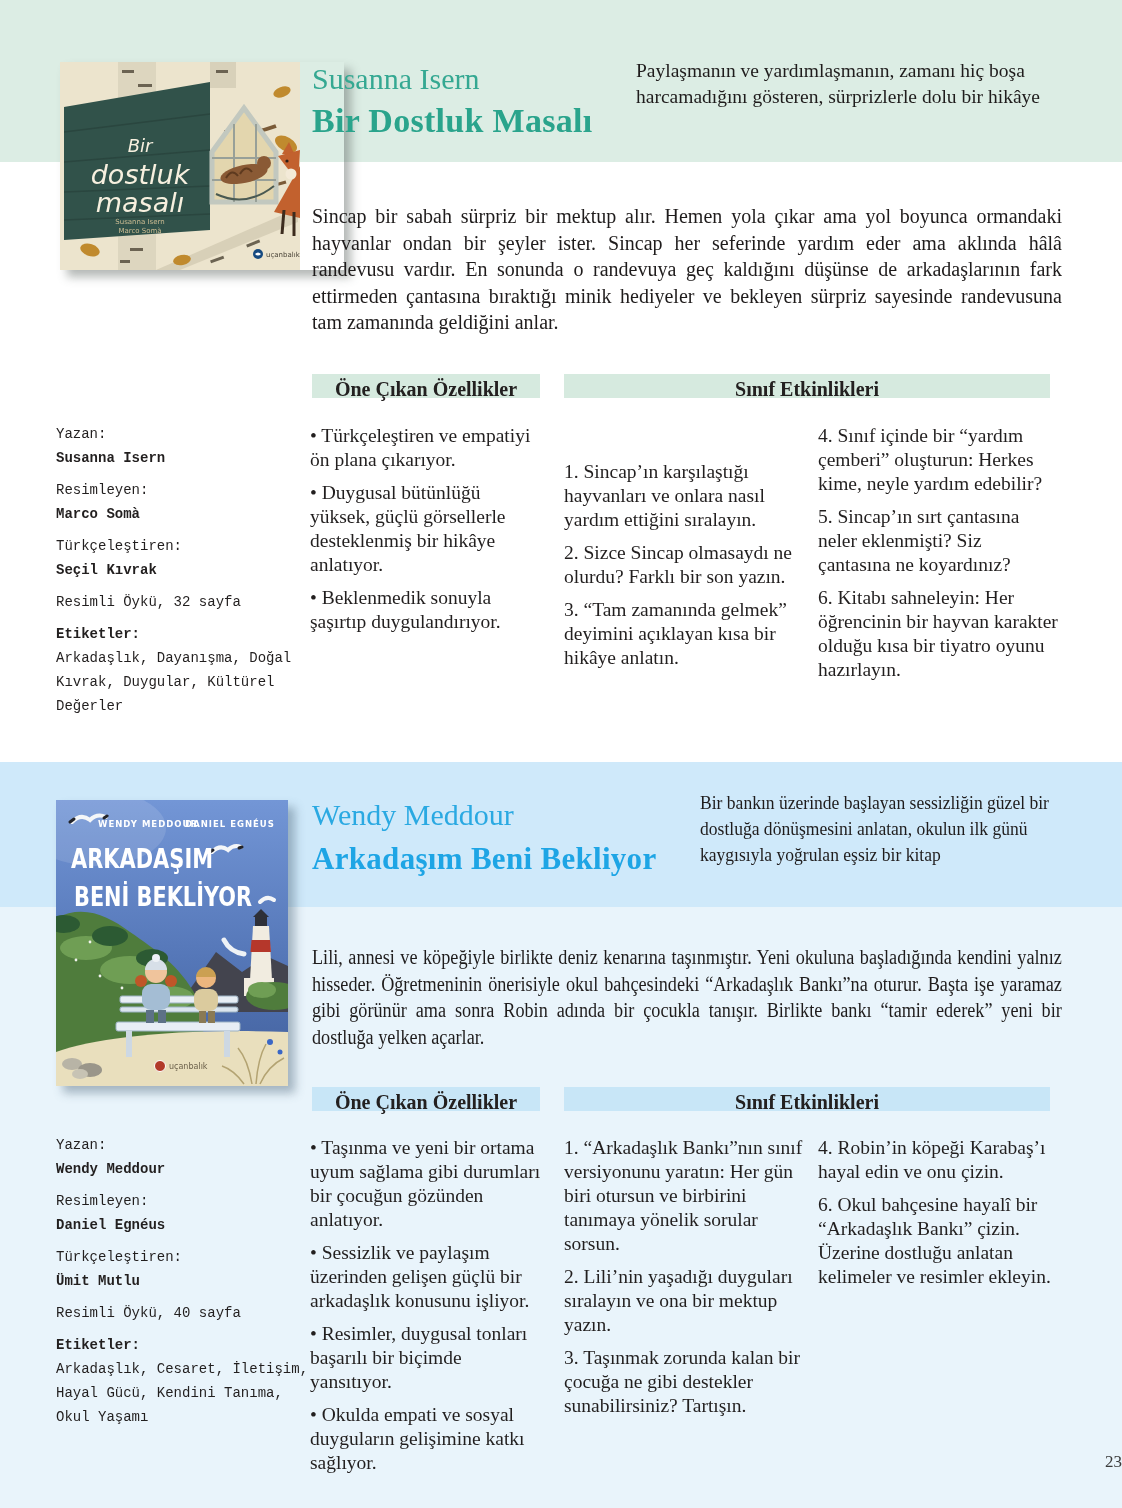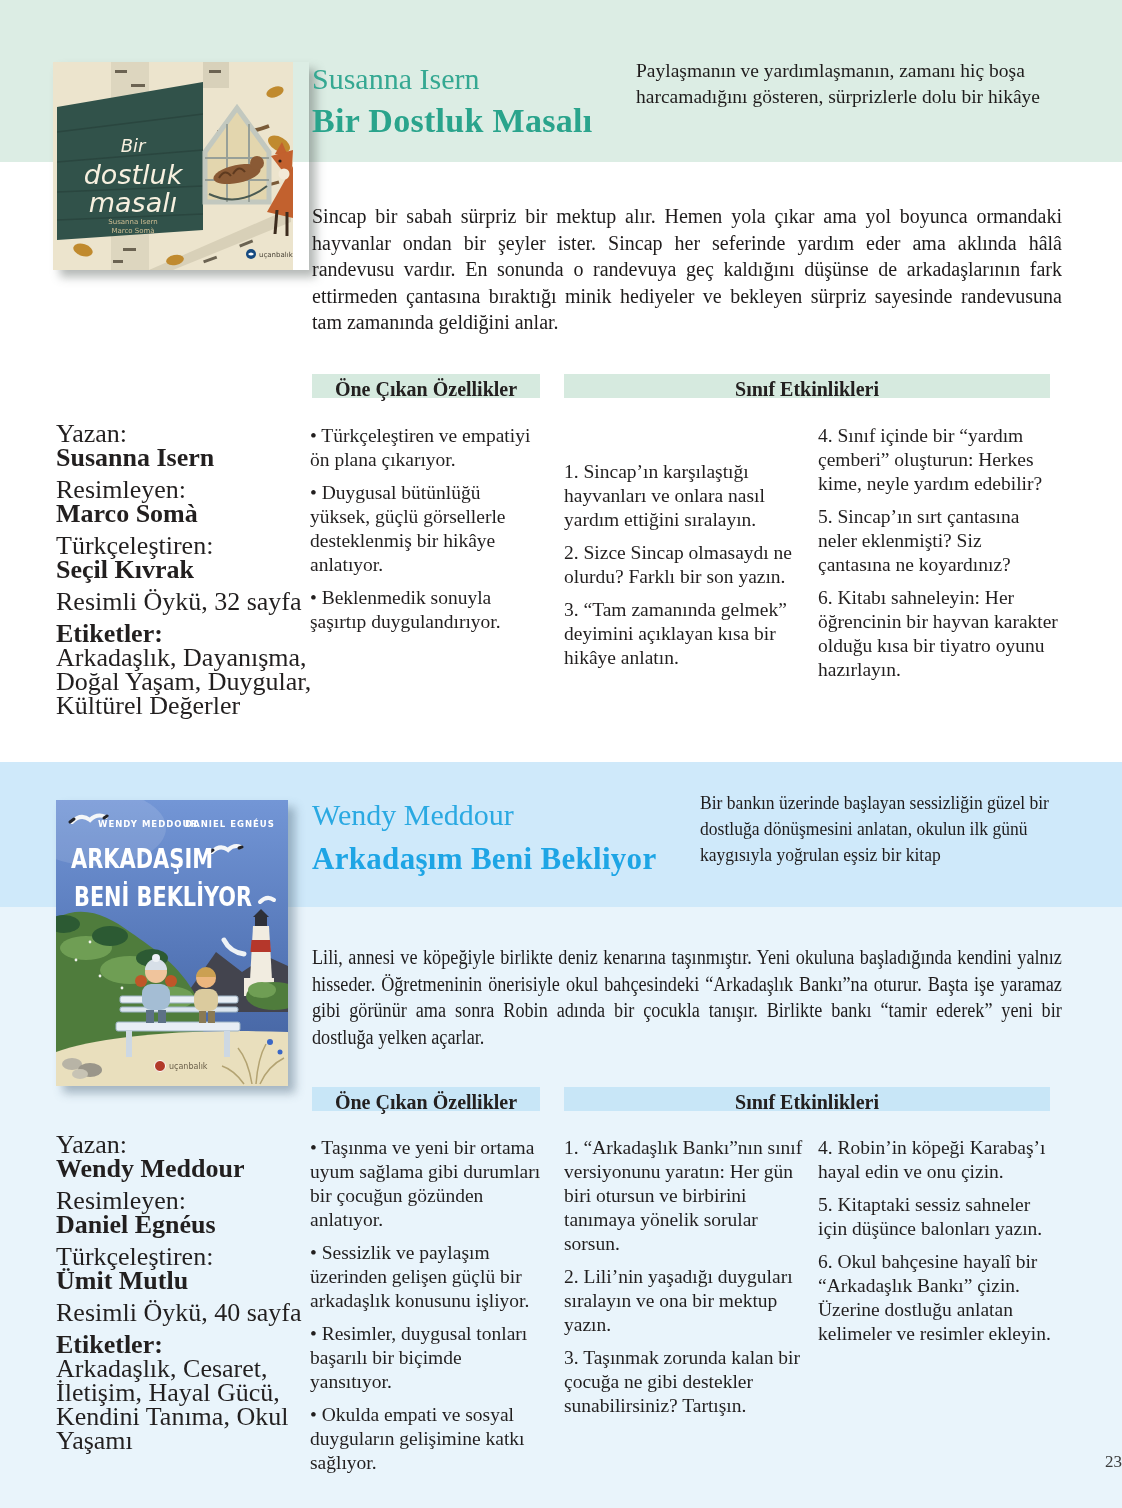--- a/index.html
+++ b/index.html
@@ -6,21 +6,21 @@
   body{
     width:1122px;height:1508px;position:relative;background:#ffffff;
     font-family:"Liberation Serif", serif;color:#221f1f;overflow:hidden;
   }
   .abs{position:absolute;}
   
   .band-green{top:0;left:0;width:1122px;height:162px;background:#dcede4;}
   .sec2-bg{top:762px;left:0;width:1122px;height:746px;background:#e9f4fb;}
   .band-blue{top:762px;left:0;width:1122px;height:145px;background:#cfe9fa;}
   
-  .cover1{left:53px;top:62px;width:256px;height:208px;box-shadow:7px 7px 9px rgba(90,100,95,.45);}
+  .cover1{left:60px;top:62px;width:284px;height:208px;box-shadow:7px 7px 9px rgba(90,100,95,.45);}
   .cover2{left:56px;top:800px;width:232px;height:286px;box-shadow:7px 7px 9px rgba(80,105,125,.45);}
   .cover1 svg,.cover2 svg{display:block;}
   
   .author1{left:312px;top:62px;font-size:30px;color:#35a892;}
   .title1{left:312px;top:102px;font-size:34px;font-weight:700;color:#2aa48c;letter-spacing:.3px;}
   .author2{left:312px;top:798px;font-size:30px;color:#2aa9e2;}
   .title2{left:312px;top:841px;font-size:31px;font-weight:700;color:#1ea5e5;letter-spacing:.3px;}
   
   .tagline{font-size:19.5px;line-height:26px;color:#1f1c1c;}
   .tagline1{left:636px;top:58px;width:424px;}
@@ -31,21 +31,21 @@
   .summary2{left:312px;top:944px;width:824px;transform:scaleX(.91);transform-origin:0 0;}
   
   .colhead{height:24px;font-weight:700;font-size:20px;text-align:center;line-height:31px;color:#232020;}
   .colhead.g{background:#d6eadf;}
   .colhead.b{background:#c8e6f7;}
   .fh1{left:312px;top:374px;width:228px;}
   .ah1{left:564px;top:374px;width:486px;}
   .fh2{left:312px;top:1087px;width:228px;}
   .ah2{left:564px;top:1087px;width:486px;}
   
-  .info{width:256px;font-size:26px;line-height:24px;}
+  .info{width:256px;font-size:14px;line-height:24px;font-family:Liberation Mono, monospace;}
   .info1{left:56px;top:422px;}
   .info2{left:56px;top:1133px;}
   .i-label{font-weight:400;}
   .i-value{font-weight:700;}
   .gap{margin-top:8px;}
   
   .list{font-size:19.5px;line-height:24px;}
   .feat1{left:310px;top:424px;width:232px;}
   .act1a{left:564px;top:424px;width:234px;margin-top:36px;}
   .act1b{left:818px;top:424px;width:240px;}
@@ -149,21 +149,21 @@
 
 <div class="abs info info1">
   <div class="i-label">Yazan:</div>
   <div class="i-value">Susanna Isern</div>
   <div class="i-label gap">Resimleyen:</div>
   <div class="i-value">Marco Somà</div>
   <div class="i-label gap">Türkçeleştiren:</div>
   <div class="i-value">Seçil Kıvrak</div>
   <div class="i-label gap">Resimli Öykü, 32 sayfa</div>
   <div class="i-value gap">Etiketler:</div>
-  <div class="i-label">Arkadaşlık, Dayanışma, Doğal Yaşam, Duygular, Kültürel Değerler</div>
+  <div class="i-label">Arkadaşlık, Dayanışma, Doğal Kıvrak, Duygular, Kültürel Değerler</div>
 </div>
 
 <div class="abs list feat1">
     <div class="list-item">• Türkçeleştiren ve empatiyi ön plana çıkarıyor.</div>
     <div class="list-item">• Duygusal bütünlüğü yüksek, güçlü görsellerle desteklenmiş bir hikâye anlatıyor.</div>
     <div class="list-item">• Beklenmedik sonuyla şaşırtıp duygulandırıyor.</div>
   </div>
 <div class="abs list act1a">
     <div class="list-item">1. Sincap’ın karşılaştığı hayvanları ve onlara nasıl yardım ettiğini sıralayın.</div>
     <div class="list-item">2. Sizce Sincap olmasaydı ne olurdu? Farklı bir son yazın.</div>
@@ -302,17 +302,16 @@
     <div class="list-item">• Resimler, duygusal tonları başarılı bir biçimde yansıtıyor.</div>
     <div class="list-item">• Okulda empati ve sosyal duyguların gelişimine katkı sağlıyor.</div>
   </div>
 <div class="abs list act2a">
     <div class="list-item">1. “Arkadaşlık Bankı”nın sınıf versiyonunu yaratın: Her gün biri otursun ve birbirini tanımaya yönelik sorular sorsun.</div>
     <div class="list-item">2. Lili’nin yaşadığı duyguları sıralayın ve ona bir mektup yazın.</div>
     <div class="list-item">3. Taşınmak zorunda kalan bir çocuğa ne gibi destekler sunabilirsiniz? Tartışın.</div>
   </div>
 <div class="abs list act2b">
     <div class="list-item">4. Robin’in köpeği Karabaş’ı hayal edin ve onu çizin.</div>
-    <div class="list-item">5. Kitaptaki sessiz sahneler için düşünce balonları yazın.</div>
     <div class="list-item">6. Okul bahçesine hayalî bir “Arkadaşlık Bankı” çizin. Üzerine dostluğu anlatan kelimeler ve resimler ekleyin.</div>
   </div>
 
 <div class="abs pagenum">23</div>
 
 </body></html>

